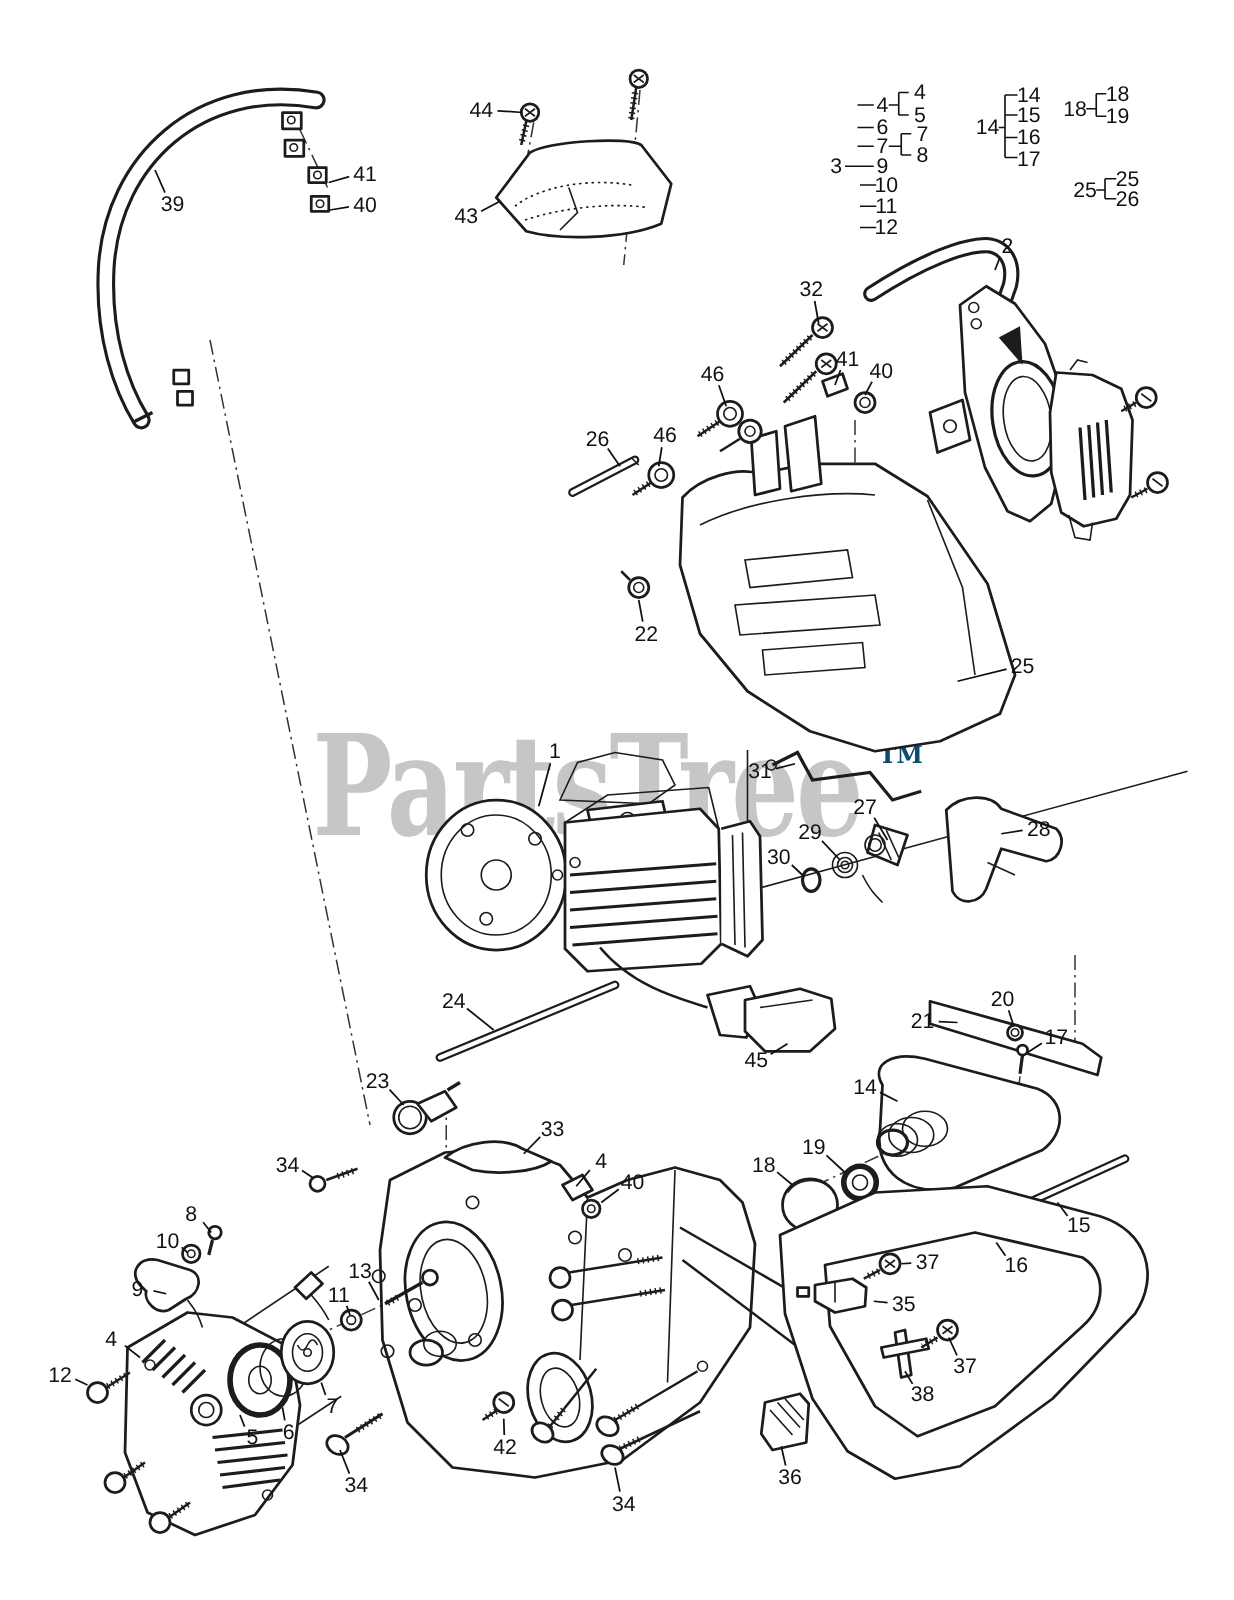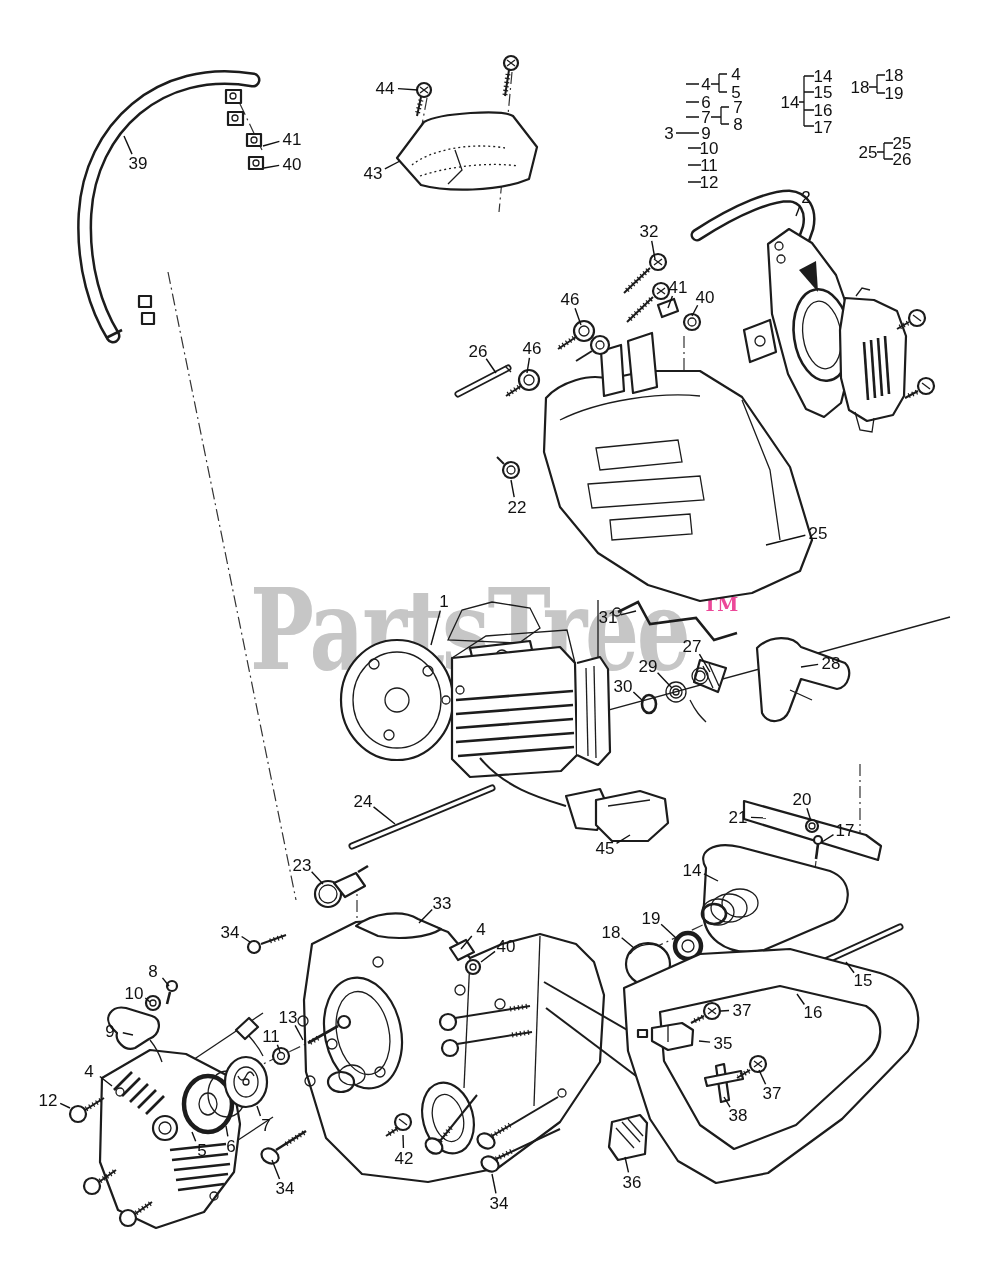--- a/index.html
+++ b/index.html
@@ -29,21 +29,21 @@
   .lbl{font:17px "Liberation Sans",sans-serif;fill:#111;}
   .ldr{stroke:#111;stroke-width:1.4;}
   .ref{stroke:#111;stroke-width:1.3;fill:none;}
 </style>
 </head>
 <body>
 
 <div class="stage">
 
   <div class="watermark" style="color:#c6c6c6;">PartsTree</div>
-  <div class="wm-tm" style="color:#ec4899;">TM</div>
+  <div class="wm-tm" style="color:#0c4a6e;">TM</div>
 
   <svg class="art" width="987" height="1280" viewBox="0 0 987 1280">
 
     <g>
       <path class="dd" d="M168,272 L296,900"></path>
       <path class="dd" d="M357,878 L357,1162"></path>
       <path class="dd" d="M427,98 L412,178"></path>
       <path class="dd" d="M512,72 L499,212"></path>
       <path class="dd" d="M684,336 L684,476"></path>
       <path class="dd" d="M860,764 L860,845"></path>

